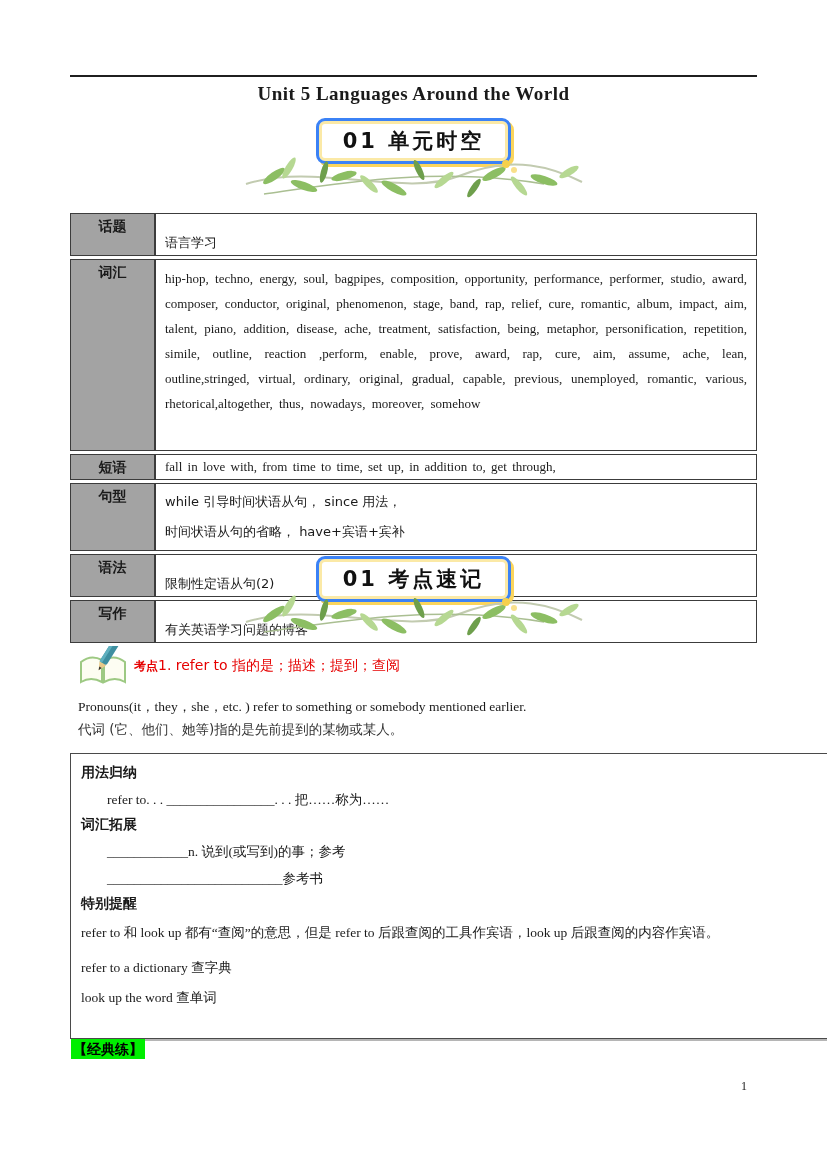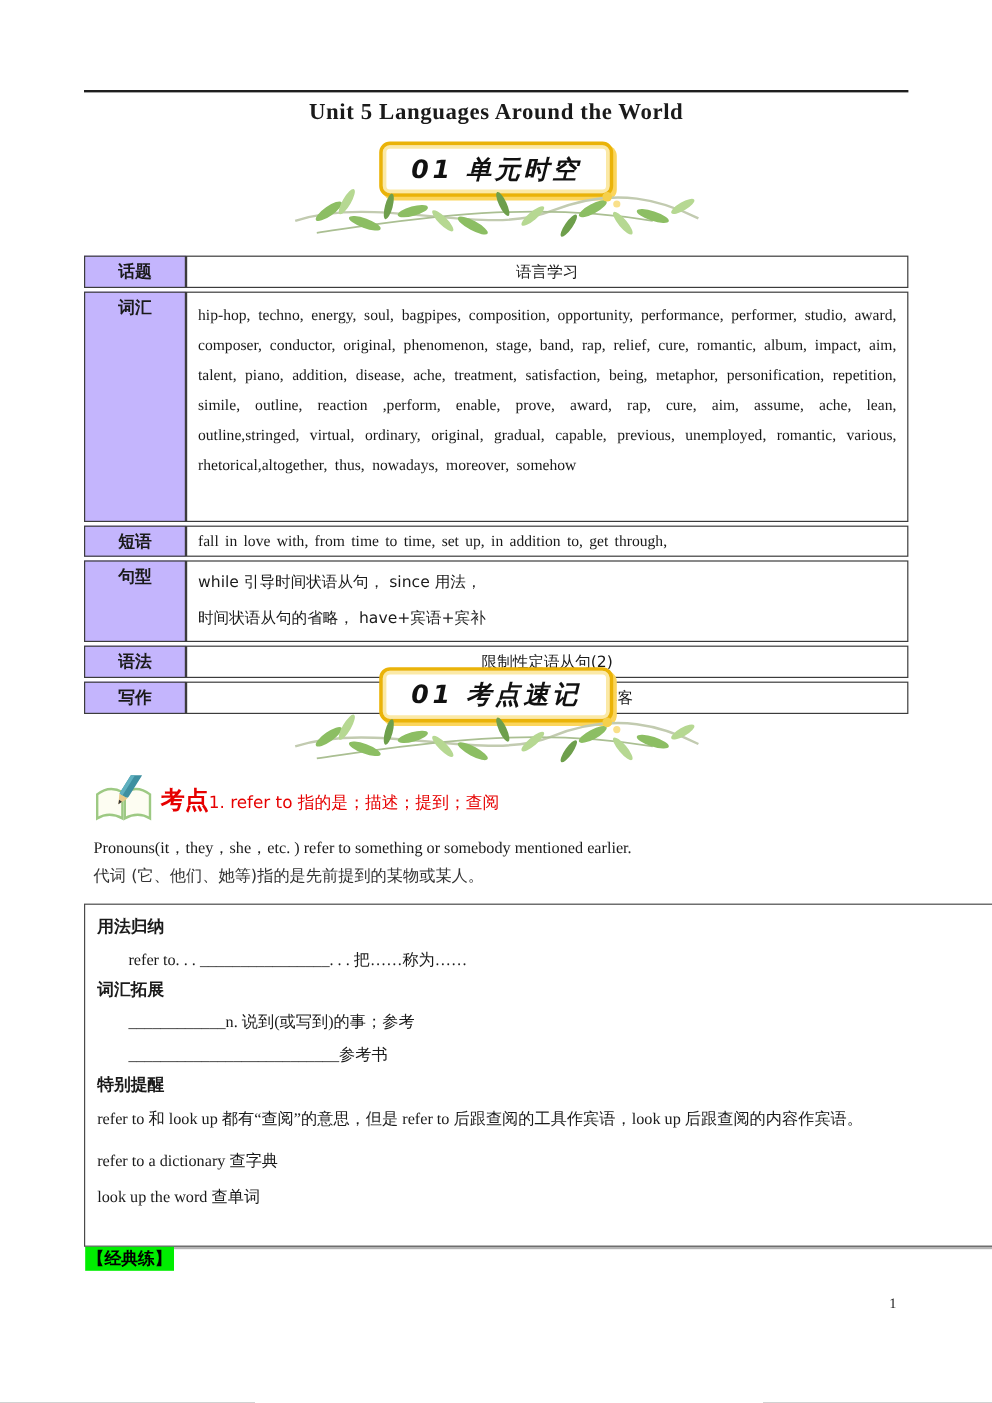--- a/index.html
+++ b/index.html
@@ -24,56 +24,55 @@
     font-family:"Liberation Serif","DejaVu Serif",serif;
     letter-spacing:.5px;
   }
   
   .banner-section { position:absolute; left:0; width:100%; height:86px; text-align:center; }
   .banner-section.one { top:118px; }
   .banner-section.two { top:556px; }
   .banner-box {
     position:relative; display:inline-block; z-index:2;
     padding:6px 24px;
-    border:3px solid #eab308; border-radius:9px;
+    border:3px solid #3b82f6; border-radius:9px;
     background:#fff;
     box-shadow: inset 0 0 0 3px #FBE9A6, 3px 3px 0 0 #FBD55C;
     font-family:"DejaVu Sans","Liberation Sans",sans-serif;
     font-weight:bold; font-size:21px; color:#111;
     letter-spacing:3px;
-    font-style:italic;
   }
   .leaves { position:absolute; left:50%; transform:translateX(-50%); top:36px; z-index:3; pointer-events:none; }
   
   .summary-table {
     position:absolute; top:210px; left:70px; width:687px;
     border-collapse:separate; border-spacing:0 3px;
   }
   .summary-table td { border:1px solid #3c3c3c; }
   td.lbl {
-    width:85px; background:#c4b5fd;
+    width:85px; background:#a3a3a3;
     font-family:"DejaVu Sans","Liberation Sans",sans-serif;
     font-weight:bold; font-size:14px; text-align:center;
     vertical-align:top; padding-top:4px;
   }
   td.val {
     padding:3px 9px; font-size:13px; vertical-align:top;
     font-family:"Liberation Serif","DejaVu Serif",serif;
   }
-  td.val.center { text-align:center; font-family:"DejaVu Sans",sans-serif; padding-top:4px; }
+  td.val.center { text-align:left; font-family:"DejaVu Sans",sans-serif; padding-top:20px; }
   td.val.vocab { line-height:25px; text-align:justify; padding-top:6px; padding-bottom:34px; word-spacing:3px; }
   td.val.phrases { padding-top:4px; padding-bottom:4px; word-spacing:2px;margin-left:30px; }
   td.val.patterns { line-height:30px; font-family:"DejaVu Sans",sans-serif; padding-top:3px; padding-bottom:3px; }
   
   .kaodian-row {
     position:absolute; top:646px; left:78px;
     display:flex; align-items:center; gap:6px;
   }
   .kaodian-text { color:#e60000; font-size:14px; font-family:"DejaVu Sans",sans-serif; }
-  .kaodian-text .kd-label { font-weight:bold; font-size:20px; }
+  .kaodian-text .kd-label { font-weight:bold; font-size:12px; }
   .para-en {
     position:absolute; top:698px; left:78px; width:660px;
     font-size:13.5px; font-family:"Liberation Serif","DejaVu Serif",serif;
   }
   .para-cn {
     position:absolute; top:721px; left:78px; width:660px;
     font-size:13.5px; font-family:"DejaVu Sans",sans-serif; color:#333;
   }
   
   .usage-box {

